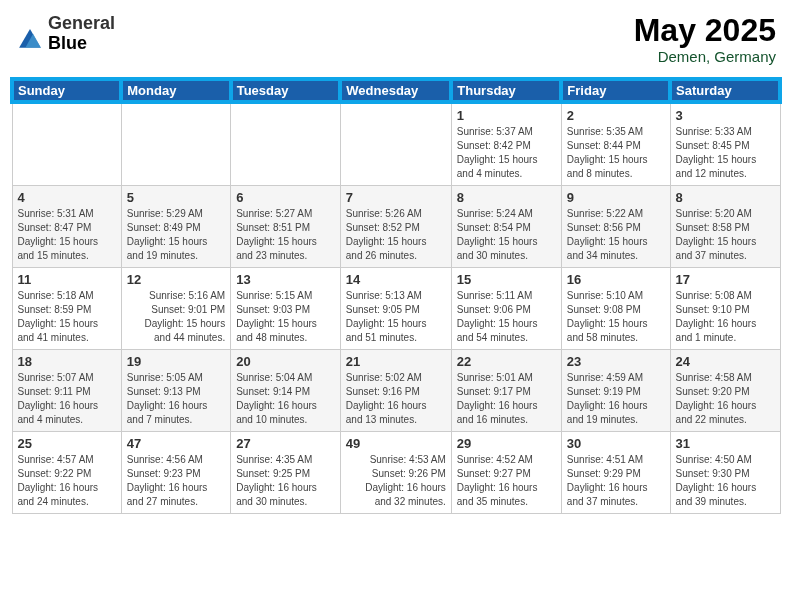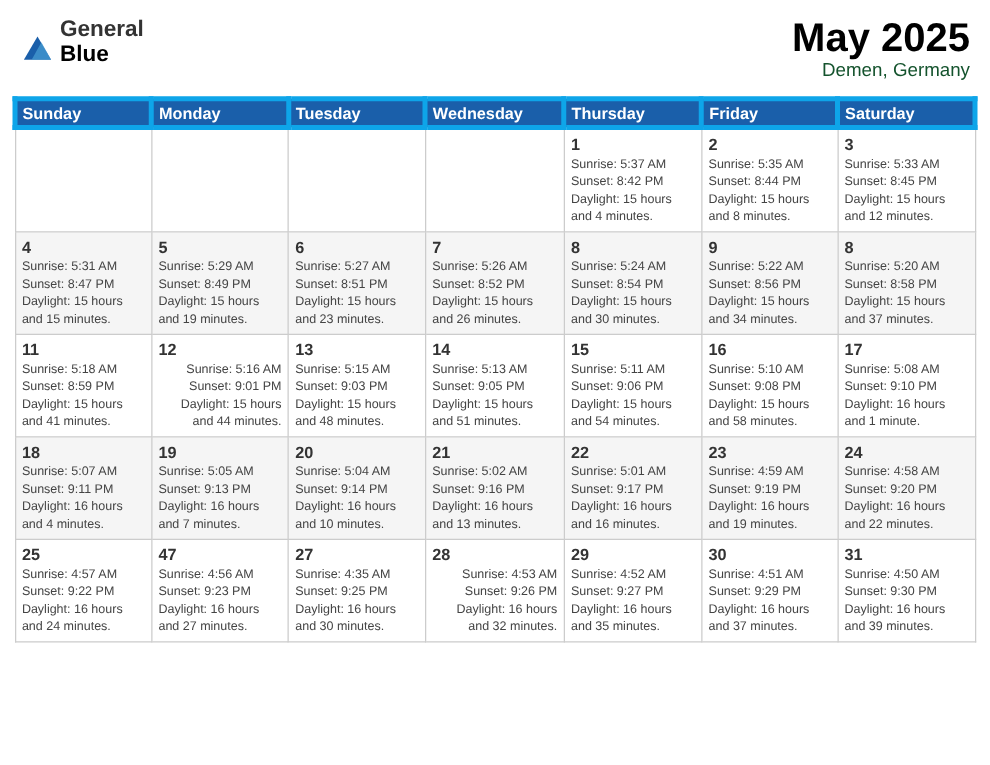--- a/index.html
+++ b/index.html
@@ -318,21 +318,21 @@
 and 27 minutes.</div>
         </td>
         <td>
           <span class="day-number">27</span>
           <div class="day-detail" style="white-space: pre-line;">Sunrise: 4:35 AM
 Sunset: 9:25 PM
 Daylight: 16 hours
 and 30 minutes.</div>
         </td>
         <td>
-          <span class="day-number">28</span>
+          <span class="day-number">49</span>
           <div class="day-detail" style="white-space: pre-line; text-align: right;">Sunrise: 4:53 AM
 Sunset: 9:26 PM
 Daylight: 16 hours
 and 32 minutes.</div>
         </td>
         <td>
           <span class="day-number">29</span>
           <div class="day-detail" style="white-space: pre-line;">Sunrise: 4:52 AM
 Sunset: 9:27 PM
 Daylight: 16 hours

